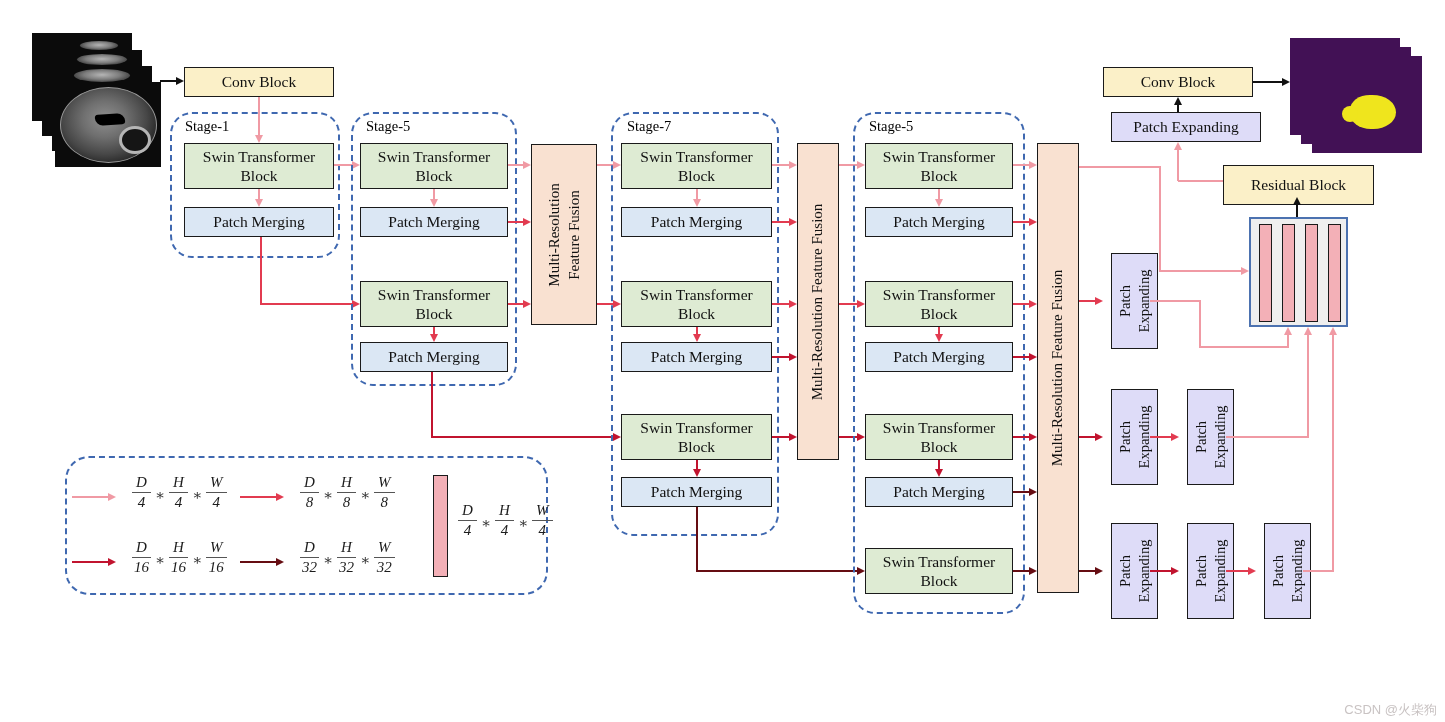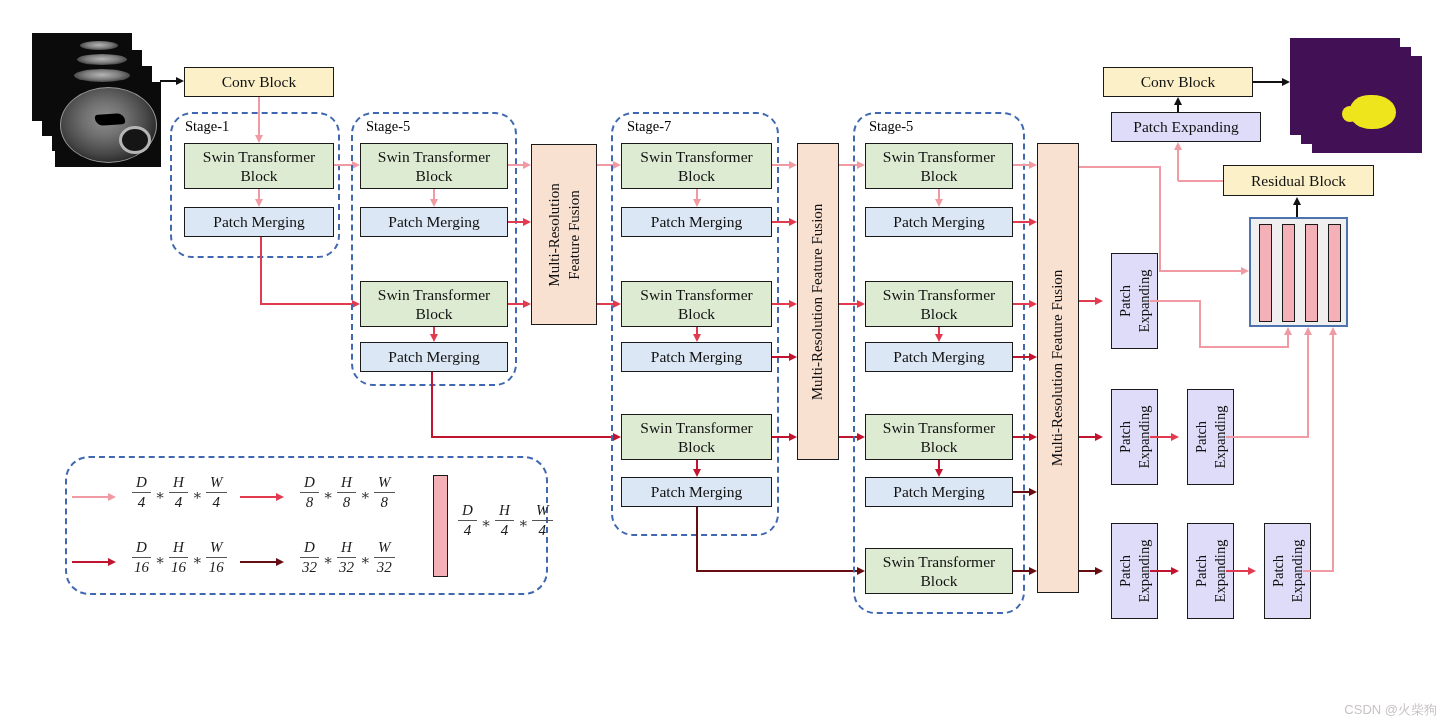--- a/index.html
+++ b/index.html
@@ -213,21 +213,21 @@
 
   <div class="bx f-cream" style="left:1103px;top:67px;width:150px;height:30px;">
     <span>Conv Block</span>
   </div>
   <div class="arrow v up c-black" style="left:1176.75px;top:105px;height:7px;"></div>
   <div class="bx f-lav" style="left:1103px;top:112px;width:150px;height:30px;">
     <span>Patch Expanding</span>
   </div>
   <div class="arrow h c-black" style="left:1253px;top:80.75px;width:29px;"></div>
 
-  <div class="bx f-cream" style="left:1223px;top:165px;width:151px;height:31px;">
+  <div class="bx f-cream" style="left:1223px;top:165px;width:151px;height:40px;">
     <span>Residual Block</span>
   </div>
   <div>
     <div class="seg h c-pink" style="left:1178px;top:179.75px;width:45px;"></div>
     <div class="arrow v up c-pink" style="left:1176.75px;top:150px;height:31px;"></div>
   </div>
   <div class="arrow v up c-black" style="left:1295.75px;top:205px;height:12px;"></div>
   <div class="barsbox" style="left:1249px;top:217px;width:99px;height:110px;">
     <div class="fbar" style="left:8px;top:5px;width:13px;height:98px;"></div>
     <div class="fbar" style="left:31px;top:5px;width:13px;height:98px;"></div>

